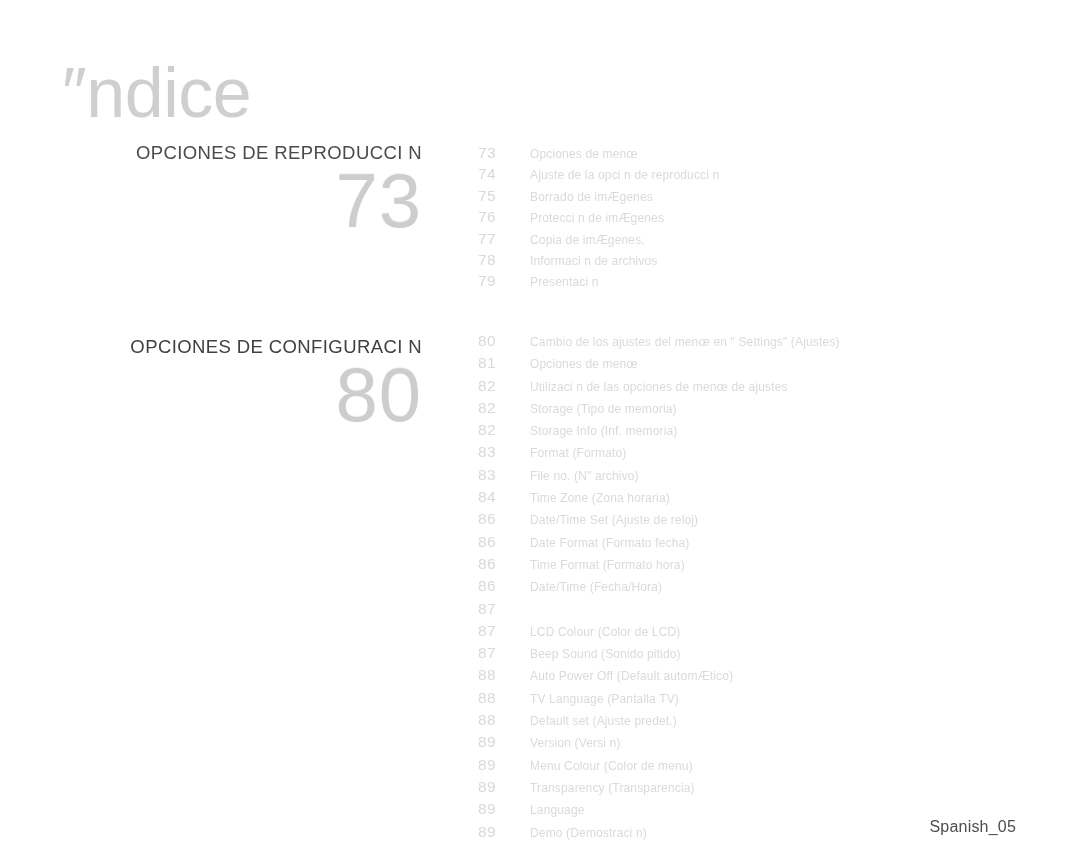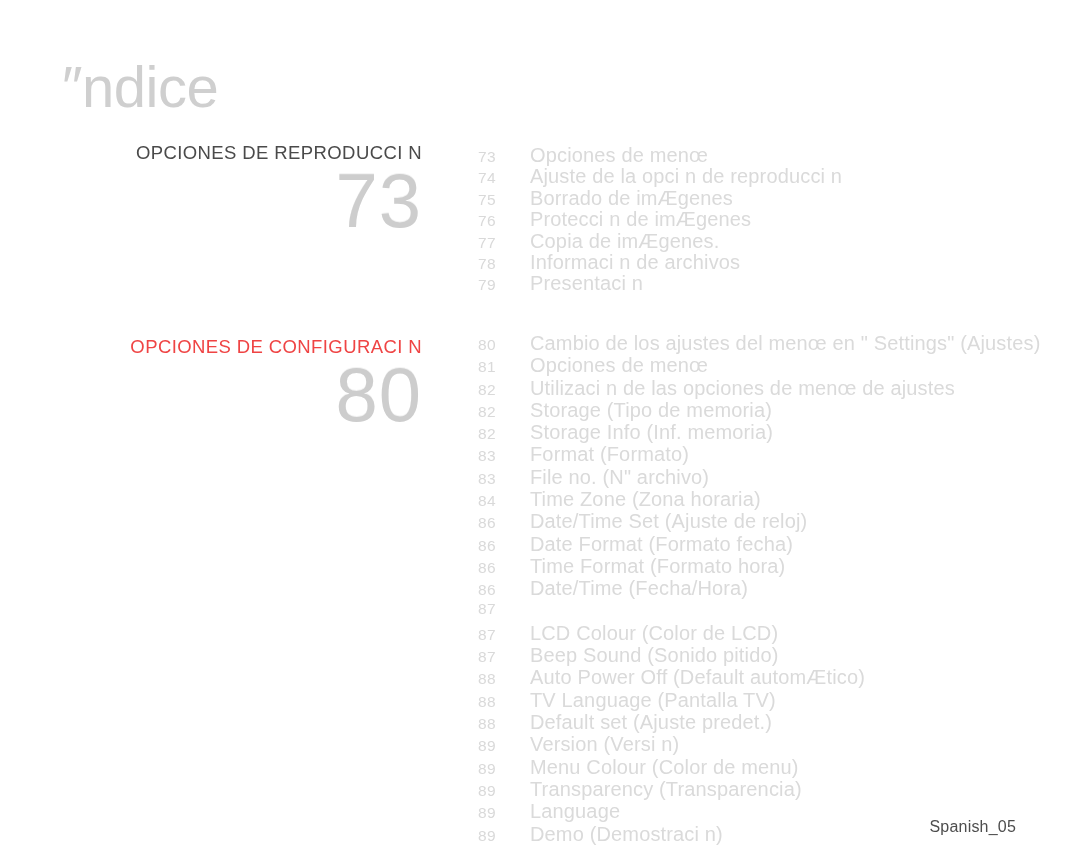--- a/index.html
+++ b/index.html
@@ -14,21 +14,21 @@
     font-family: "Liberation Sans", sans-serif;
     -webkit-font-smoothing: antialiased;
     overflow: hidden;
   }
 
   
   #page-title {
     position: absolute;
     left: 62px;
     top: 58px;
-    font-size: 58px;
+    font-size: 70px;
     font-weight: 400;
     letter-spacing: -0.5px;
     color: #cfcfcf;
     line-height: 1;
     white-space: pre;
     text-shadow: 0 1px 0 #ffffff;
     text-align: center;
   }
 
   
@@ -43,21 +43,21 @@
 
   .section-title {
     font-size: 18.5px;
     font-weight: 400;
     letter-spacing: 0.4px;
     line-height: 1.15;
     white-space: pre;
     padding-left: 34px;
   }
   .section-title.dark  { color: #4a4a4a; }
-  .section-title.light { color: #ef4444; text-shadow: 0 1px 0 #ffffff; }
+  .section-title.light { color: #404040; text-shadow: 0 1px 0 #ffffff; }
 
   .section-bignum {
     font-size: 76px;
     font-weight: 400;
     line-height: 0.95;
     letter-spacing: 1px;
     color: #cdcdcd;
     margin-top: 2px;
     text-shadow: 0 1px 0 #ffffff, 0 -1px 0 #f2f2f2;
   }
@@ -80,21 +80,21 @@
   #toc-playback .toc-row { height: 21.4px; }
 
   .toc-page {
     width: 52px;
     flex: 0 0 52px;
     font-size: 15.5px;
     color: #d9d9d9;
     letter-spacing: 0.3px;
   }
   .toc-label {
-    font-size: 20px;
+    font-size: 12px;
     color: #dadada;
     letter-spacing: 0.15px;
   }
 
   
   #footer-page-label {
     position: absolute;
     right: 64px;
     bottom: 32px;
     font-size: 16px;

